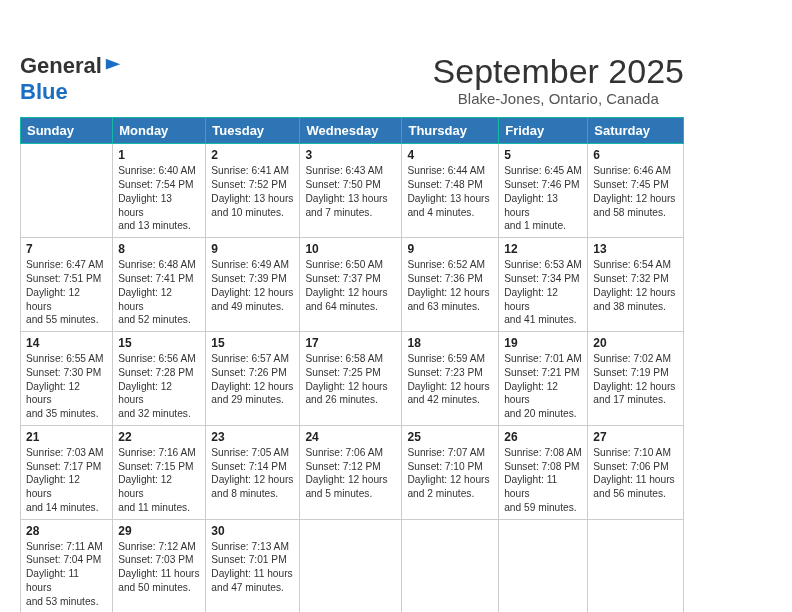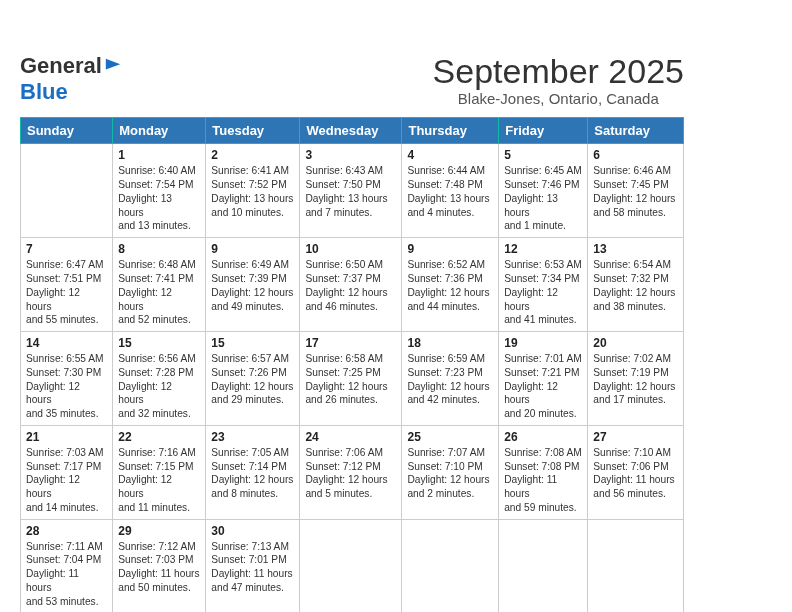--- a/index.html
+++ b/index.html
@@ -216,30 +216,30 @@
               <div>Daylight: 12 hours</div>
               <div>and 49 minutes.</div>
             </div>
           </td>
           <td>
             <span class="day-number">10</span>
             <div class="day-detail">
               <div>Sunrise: 6:50 AM</div>
               <div>Sunset: 7:37 PM</div>
               <div>Daylight: 12 hours</div>
-              <div>and 46 minutes.</div>
+              <div>and 64 minutes.</div>
             </div>
           </td>
           <td>
             <span class="day-number">9</span>
             <div class="day-detail">
               <div>Sunrise: 6:52 AM</div>
               <div>Sunset: 7:36 PM</div>
               <div>Daylight: 12 hours</div>
-              <div>and 44 minutes.</div>
+              <div>and 63 minutes.</div>
             </div>
           </td>
           <td>
             <span class="day-number">12</span>
             <div class="day-detail">
               <div>Sunrise: 6:53 AM</div>
               <div>Sunset: 7:34 PM</div>
               <div>Daylight: 12 hours</div>
               <div>and 41 minutes.</div>
             </div>

